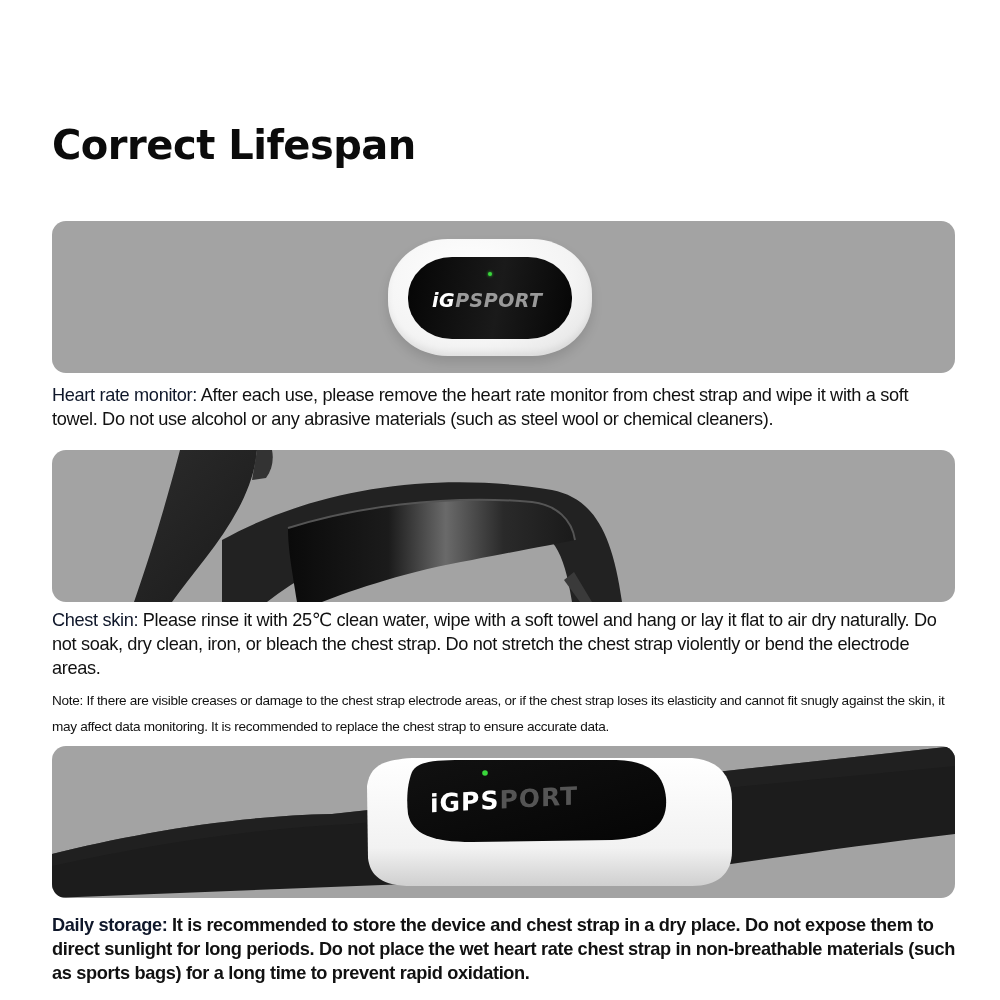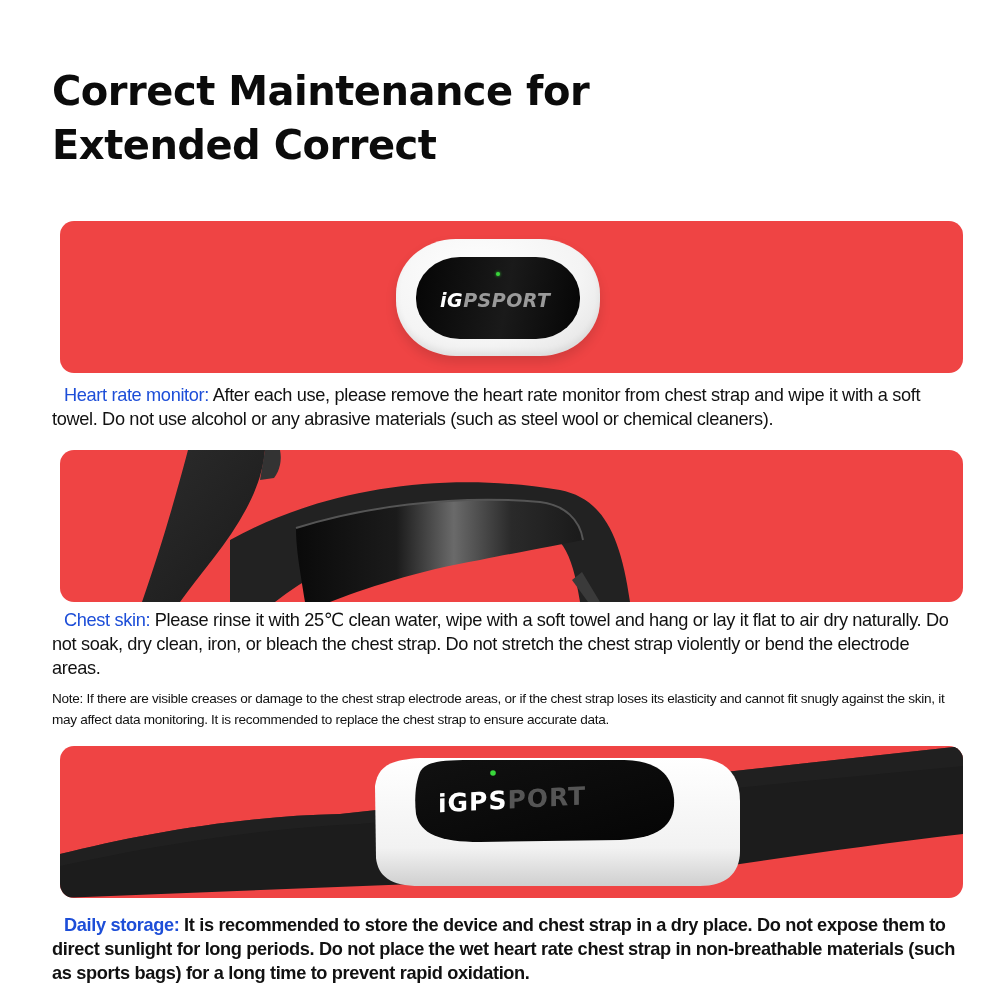--- a/index.html
+++ b/index.html
@@ -7,39 +7,39 @@
     body { position: relative; font-family: "Liberation Sans", "DejaVu Sans", sans-serif; color: #111111; }
 
     .title {
       position: absolute; left: 52px; top: 64px; width: 700px;
       font-family: "DejaVu Sans", "Liberation Sans", sans-serif;
       font-weight: bold; font-size: 40px; line-height: 54px; letter-spacing: -0.5px;
       color: #0b0b0b;
     }
 
     .card {
-      position: absolute; left: 60px; width: 903px; height: 152px;
-      background: #ef4444; border-radius: 14px; overflow: hidden;
+      position: absolute; left: 52px; width: 903px; height: 152px;
+      background: #a3a3a3; border-radius: 14px; overflow: hidden;
     }
     .card1 { top: 221px; }
     .card2 { top: 450px; }
     .card3 { top: 746px; }
 
     .para {
       position: absolute; left: 52px; width: 905px;
       font-size: 18.2px; line-height: 24px; color: #111;
       letter-spacing: -0.35px;
     }
-    .para .lbl { color: #1d4ed8; margin-left: 12px; }
+    .para .lbl { color: #0f172a; }
     .p1 { top: 383px; }
     .p2 { top: 608px; }
     .p3 { top: 913px; font-weight: bold; }
     .note {
       position: absolute; left: 52px; top: 688px; width: 905px;
-      font-size: 13.6px; line-height: 21px; color: #111; letter-spacing: -0.3px;
+      font-size: 13.6px; line-height: 26px; color: #111; letter-spacing: -0.3px;
     }
 
     
     .pod1 {
       position: absolute; left: 336px; top: 18px; width: 204px; height: 117px;
       border-radius: 60px / 55px;
       background: radial-gradient(ellipse at 40% 30%, #ffffff 0%, #f4f4f4 60%, #dedede 100%);
       box-shadow: 0 6px 12px rgba(0,0,0,0.12), inset 0 -4px 6px rgba(0,0,0,0.06);
     }
     .pod1 .face {
@@ -61,22 +61,22 @@
     .logo .rest { color: #9a9a9a; }
     .pod1 .logo { left: 24px; top: 32px; font-size: 19px; }
 
     
     .strap-svg { position: absolute; left: 0; top: 0; }
   </style>
 </head>
 <body>
 
 <h1 class="title">
-  <span>Correct Maintenance for</span><br>
-  <span>Extended Correct</span>
+  <br>
+  <span>Correct Lifespan</span>
 </h1>
 
 <div class="card card1">
   <div class="pod1">
     <div class="face">
       <span class="led"></span>
       <span class="logo"><span class="i">i</span><span class="g">G</span><span class="rest">PSPORT</span></span>
     </div>
   </div>
 </div>

